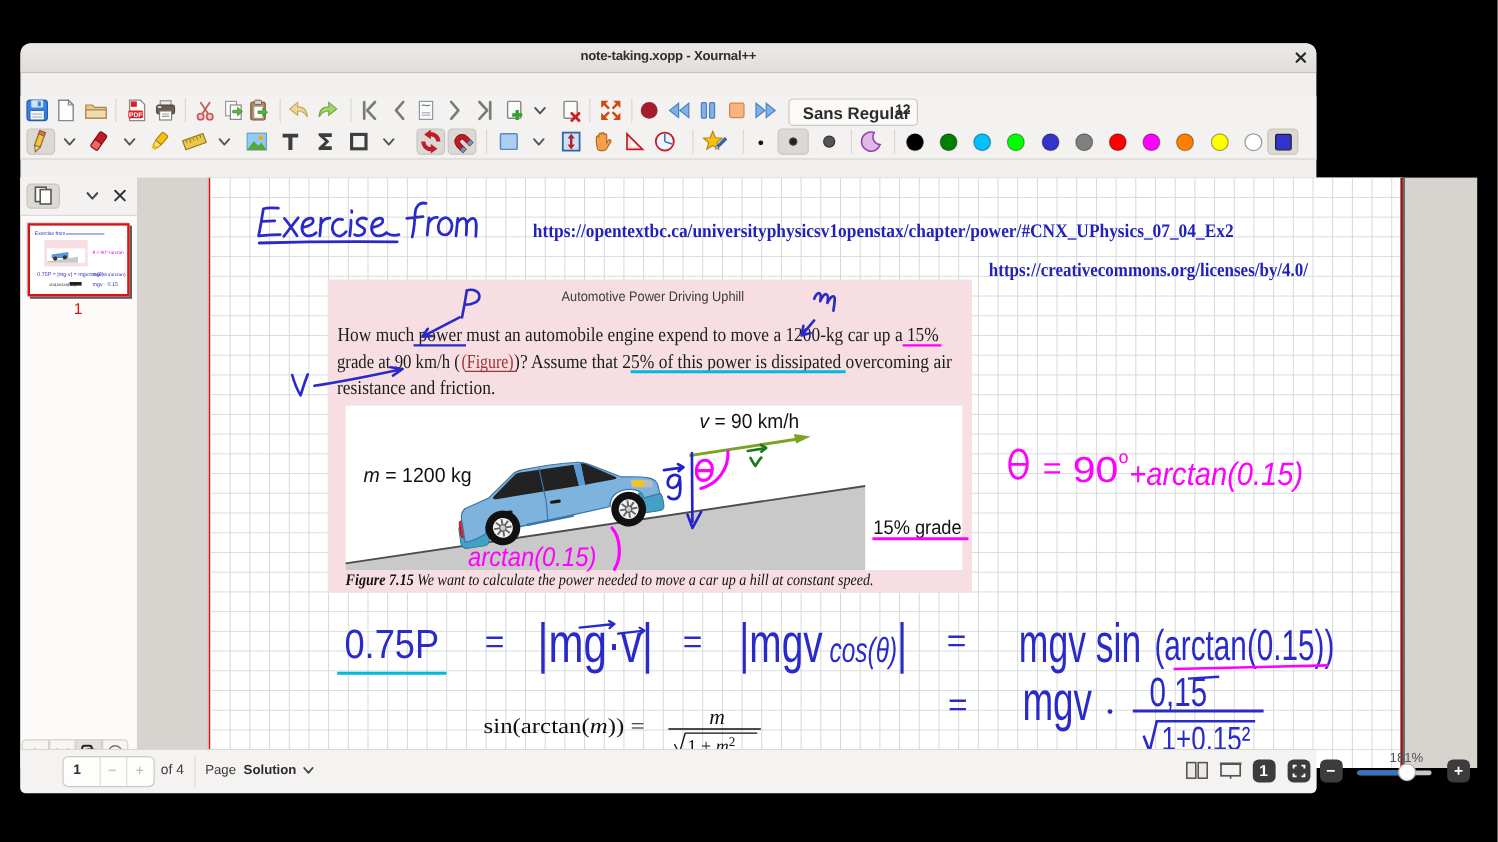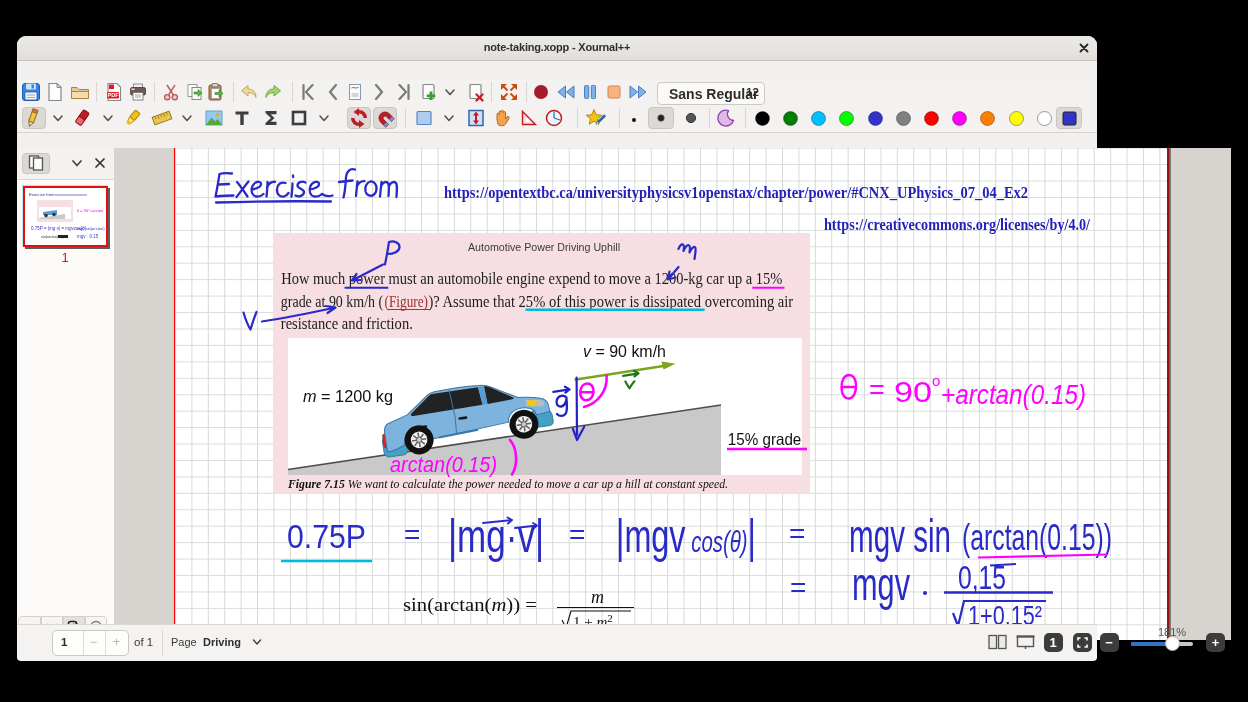--- a/index.html
+++ b/index.html
@@ -528,24 +528,24 @@
     </div>
   </div>
   <div id="statusbar" class="abs">
       <span class="abs" style="left:8px;top:11px;font-size:11.5px;color:#3a3a3a;margin-left:28px;">Page</span>
       <span class="abs" style="left:35px;top:5px;width:77px;height:26px;background:#fdfdfc;border:1px solid #ccc8c3;border-radius:5px;box-sizing:border-box;"></span>
       <span class="abs" style="left:66px;top:6px;width:1px;height:24px;background:#dedad6;"></span>
       <span class="abs" style="left:88px;top:6px;width:1px;height:24px;background:#dedad6;"></span>
       <span class="abs" style="left:44px;top:11px;font-size:11.5px;font-weight:bold;color:#2d2d2d;">1</span>
       <span class="abs" style="left:73px;top:10px;font-size:12px;color:#b5b2ae;">−</span>
       <span class="abs" style="left:96px;top:10px;font-size:12px;color:#b5b2ae;">+</span>
-      <span class="abs" style="left:117px;top:11px;font-size:11.5px;color:#3a3a3a;">of 1</span>
+      <span class="abs" style="left:117px;top:11px;font-size:11.5px;color:#3a3a3a;">of 4</span>
       <span class="abs" style="left:145px;top:5px;width:1px;height:26px;background:#dcd8d4;"></span>
       <span class="abs" style="left:154px;top:11px;font-size:11px;color:#3a3a3a;">Page</span>
-      <span class="abs" style="left:186px;top:11px;font-size:11px;font-weight:bold;color:#2d2d2d;">Driving</span>
+      <span class="abs" style="left:186px;top:11px;font-size:11px;font-weight:bold;color:#2d2d2d;">Solution</span>
       <span class="abs" style="left:233px;top:10px;width:14px;height:14px;"><svg width="14" height="14" viewBox="0 0 14 14" style="">
           <path d="M3.5 5 L7 9 L10.5 5" stroke="#444" stroke-width="1.5" fill="none" stroke-linecap="round" stroke-linejoin="round"></path>
         </svg></span>
       <span class="abs" style="left:971px;top:9px;width:19px;height:17px;"><svg width="19" height="17" viewBox="0 0 19 17" style="">
           <rect x="1" y="1.5" width="7.5" height="13" fill="#eceae7" stroke="#555" stroke-width="1.3"></rect>
           <rect x="10.5" y="1.5" width="7.5" height="13" fill="#eceae7" stroke="#555" stroke-width="1.3"></rect>
         </svg></span>
       <span class="abs" style="left:999px;top:9px;width:19px;height:17px;"><svg width="19" height="17" viewBox="0 0 19 17" style="">
           <rect x="1.5" y="2.5" width="16" height="10" fill="none" stroke="#555" stroke-width="1.4"></rect>
           <line x1="0.5" y1="2.5" x2="18.5" y2="2.5" stroke="#555" stroke-width="2.2"></line>

